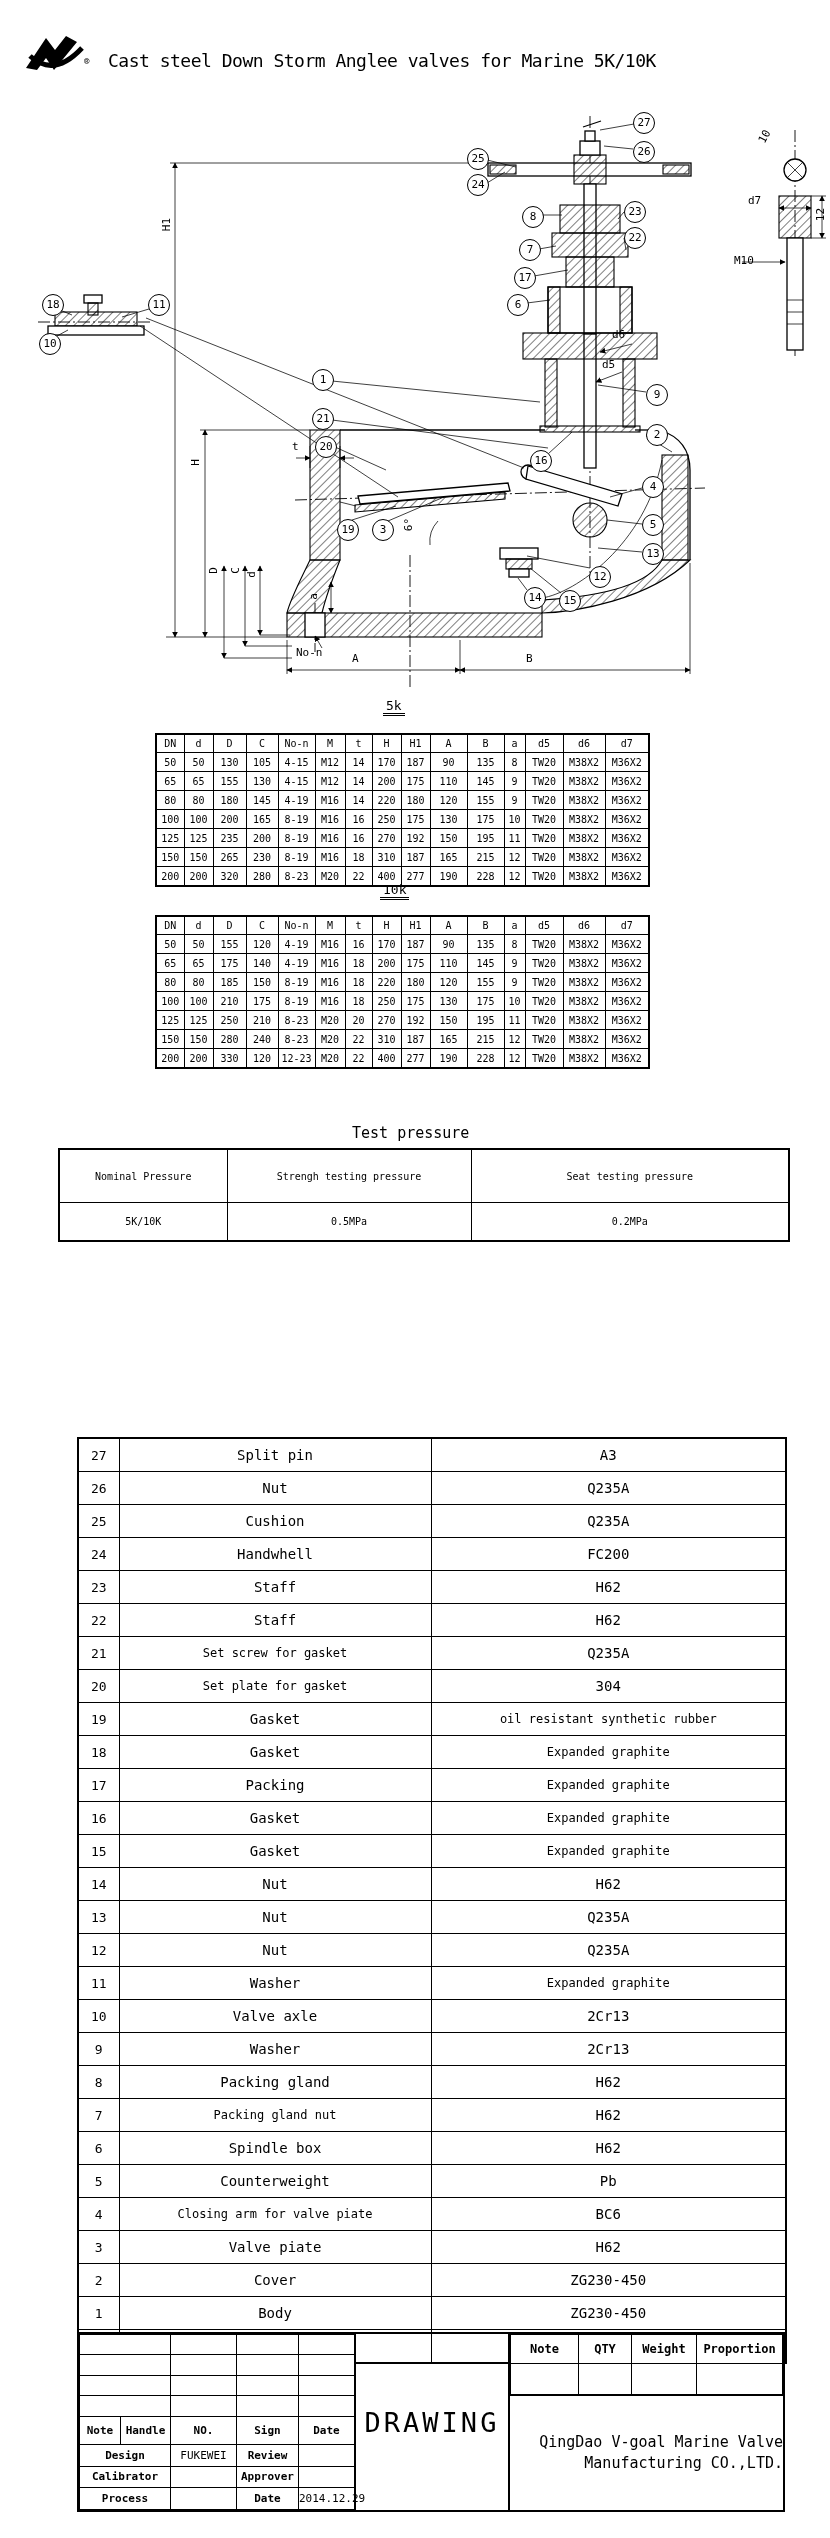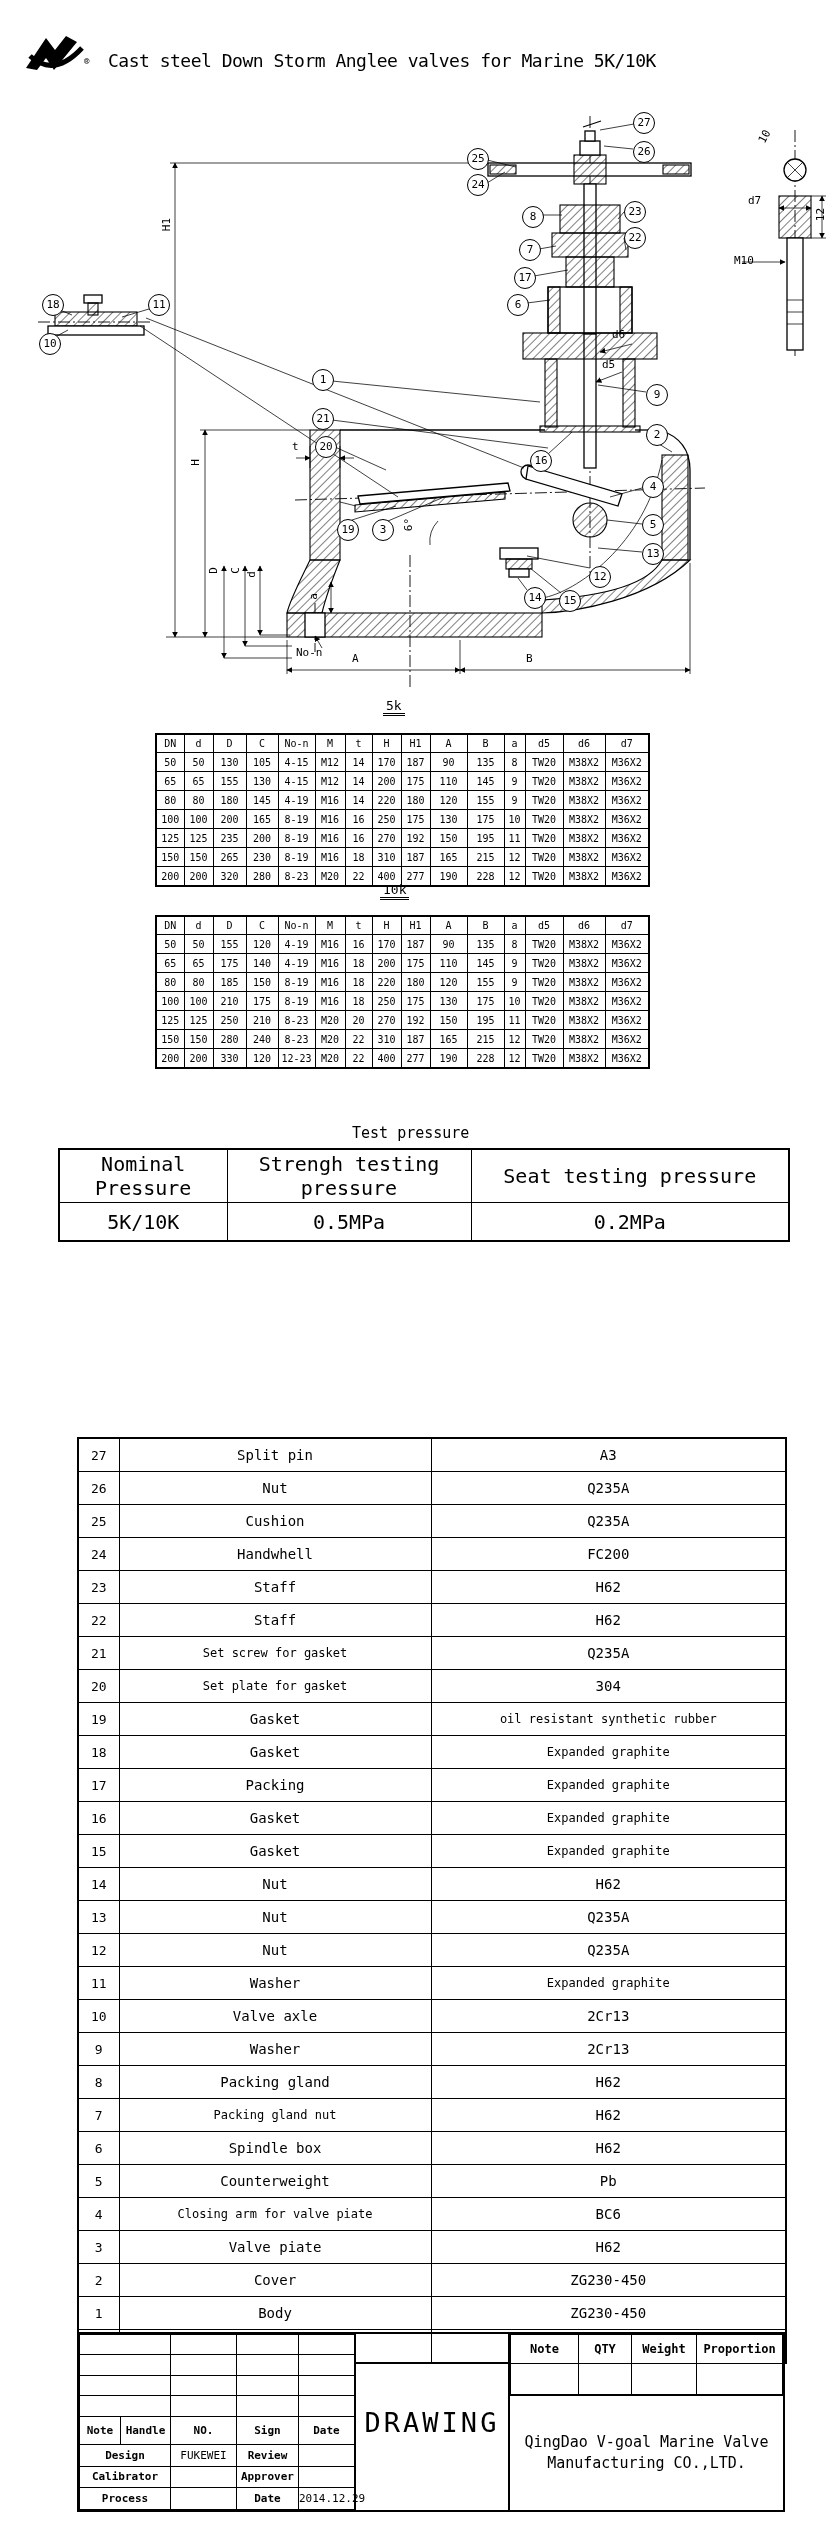--- a/index.html
+++ b/index.html
@@ -22,21 +22,21 @@
   .tp-title{position:absolute;font-size:15px}
 
   
   table{border-collapse:collapse;background:#fff}
   th,td{border:1px solid #000;text-align:center;vertical-align:middle;padding:0;font-weight:normal}
 
   table.size{position:absolute;table-layout:fixed;width:483px;border:2px solid #000;font-size:10px}
   table.size th{height:17px;border-bottom:1.6px solid #000}
   table.size td{height:18px}
 
-  table.tp{position:absolute;left:58px;top:1148px;width:730px;border:2px solid #000;font-size:20px;table-layout:fixed}
+  table.tp{position:absolute;left:58px;top:1148px;width:730px;border:2px solid #000;font-size:10px;table-layout:fixed}
   table.tp th{height:52px;border-bottom:1.6px solid #000;padding:0 14px}
   table.tp td{height:37px}
 
   table.parts{position:absolute;left:77px;top:1437px;width:708px;border:2px solid #000;table-layout:fixed}
   table.parts td{border:1.6px solid #000;height:32px}
   table.parts td.no{font-size:13px}
   table.parts td.desc{font-size:14px}
   table.parts td.mat{font-size:14px}
   table.parts td.sm{font-size:12px}
   table.parts td.f-no{font-size:13px}
@@ -55,21 +55,21 @@
   table.tbl tr.big{height:17px}
   table.tbl td.lbl{font-weight:bold}
   #tb-center{width:161px;border-left:2px solid #000;border-right:2px solid #000;box-sizing:border-box;
              display:flex;align-items:center;justify-content:center;font-size:27px;letter-spacing:3px}
   #tb-right{flex:1;display:flex;flex-direction:column;box-sizing:border-box}
   #tb-dno{height:66px;border-bottom:2px solid #000;display:flex;align-items:center;justify-content:center;
           font-size:23px;box-sizing:border-box}
   table.tbr{width:100%;table-layout:fixed;font-size:12px}
   table.tbr th{height:28px;font-weight:bold;border:1px solid #000}
   table.tbr td{height:30px;border:1px solid #000}
-  #tb-company{flex:1;display:flex;flex-direction:column;align-items:center;justify-content:center;
+  #tb-company{flex:1;display:flex;flex-direction:column;align-items:flex-end;justify-content:center;
               font-size:15px;line-height:21px;border-top:1px solid #000}
 
   svg{position:absolute;left:0;top:0}
   .ln{stroke:#000;stroke-width:1.3;fill:none}
   .thin{stroke:#000;stroke-width:.75;fill:none}
   .cl{stroke:#000;stroke-width:.9;fill:none;stroke-dasharray:12 3 2 3}
   .hat{stroke:#000;stroke-width:1.1;fill:url(#h)}
   .wh{stroke:#000;stroke-width:1.3;fill:#fff}
 </style>
 </head>

